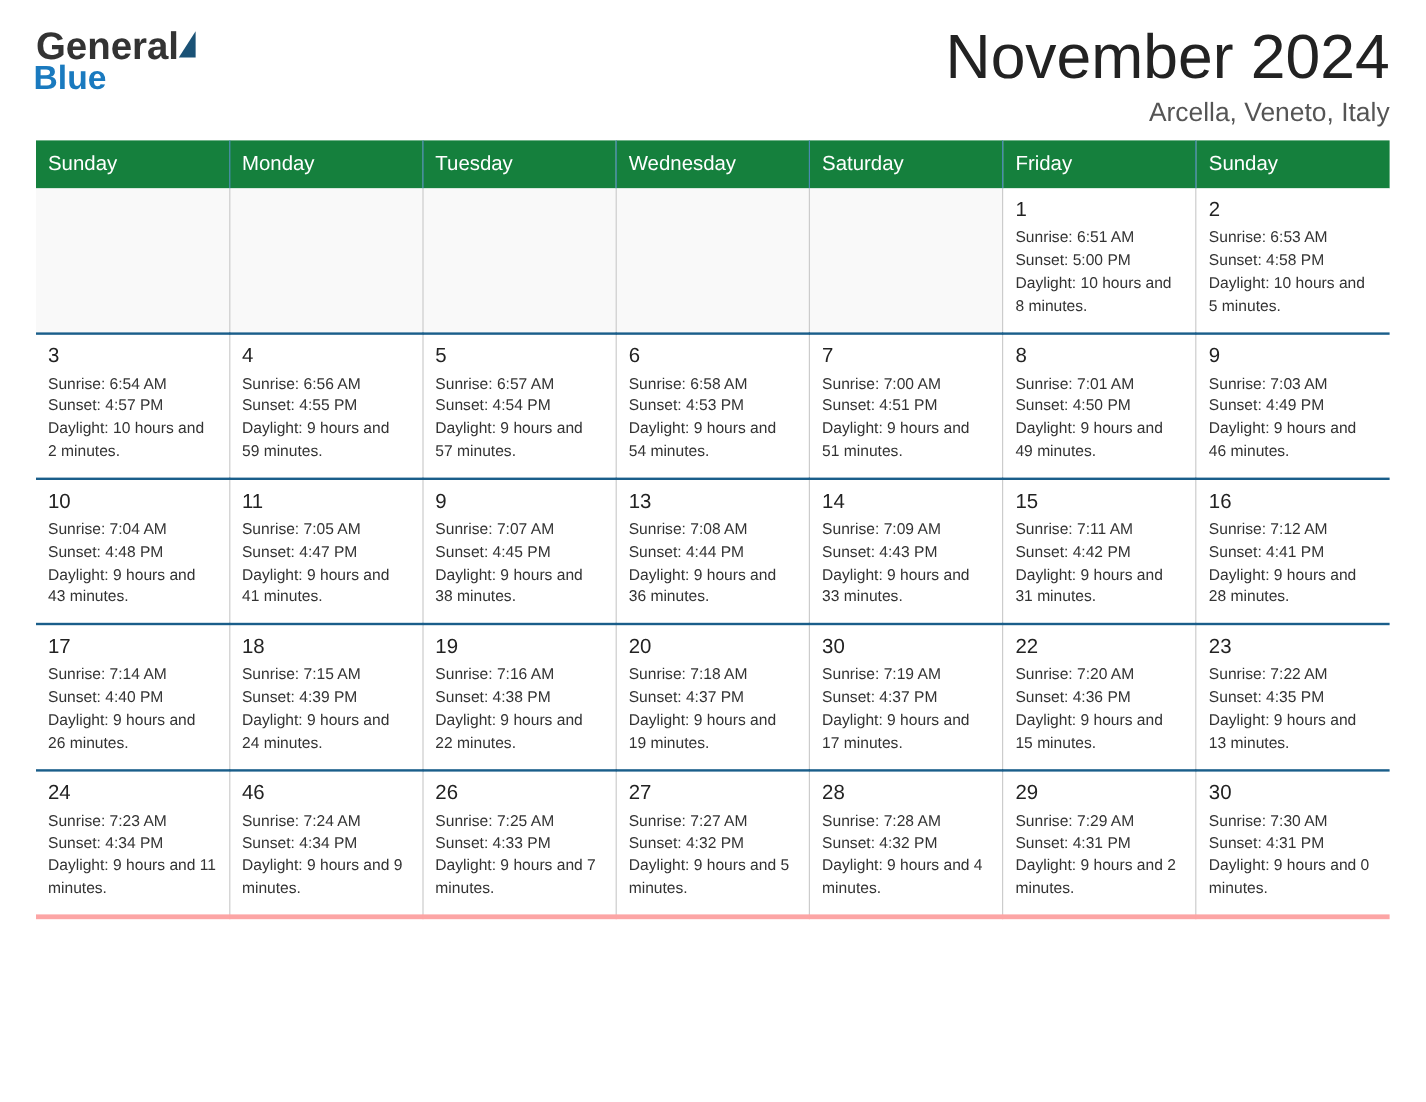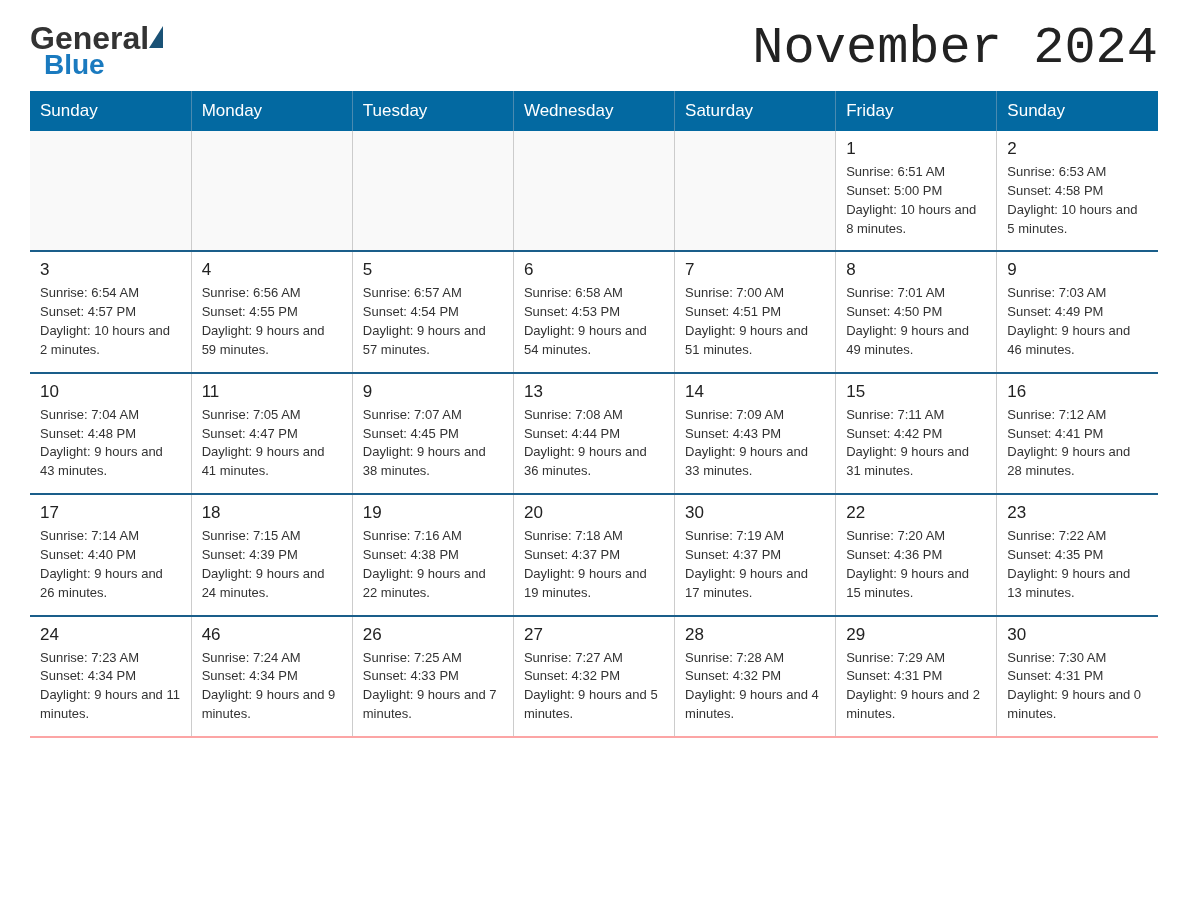--- a/index.html
+++ b/index.html
@@ -41,44 +41,43 @@
       align-items: flex-start;
     }
     .logo-row1 {
       display: flex;
       align-items: center;
     }
     .logo-row2 {
       display: flex;
       align-items: center;
       margin-top: -8px;
-      margin-left: 16px;
+      margin-left: 0px;
     }
     .title-block {
       text-align: right;
-      font-family: Liberation Mono, monospace;
     }
     .calendar-title {
       font-size: 52px;
       font-weight: normal;
       color: #222;
       line-height: 1.1;
     }
     .calendar-subtitle {
       font-size: 22px;
       color: #555;
       margin-top: 4px;
     }
     table {
       width: 100%;
       border-collapse: collapse;
       margin-top: 10px;
     }
     thead tr {
-      background-color: #0369a1;
+      background-color: #15803d;
     }
     thead th {
       color: #fff;
       font-size: 17px;
       font-weight: normal;
       padding: 10px 10px;
       text-align: left;
       border-right: 1px solid #4a8ab0;
     }
     thead th:last-child {
@@ -105,41 +104,42 @@
       color: #222;
       margin-bottom: 4px;
       display: block;
     }
     .day-info {
       font-size: 13px;
       color: #333;
       line-height: 1.45;
     }
     tbody tr:last-child {
-      border-bottom: 2px solid #fca5a5;
+      border-bottom: 4px solid #fca5a5;
     }
     .empty-cell {
       background: #f9f9f9;
     }
   </style>
 </head>
 <body>
 
 <div class="header">
   <div class="logo-wrapper">
     <div class="logo-row1">
       <span class="logo-text-general">General</span>
       <div class="logo-triangle"></div>
     </div>
     <div class="logo-row2">
       <span class="logo-blue">Blue</span>
     </div>
   </div>
   <div class="title-block">
     <div class="calendar-title">November 2024</div>
+    <div class="calendar-subtitle">Arcella, Veneto, Italy</div>
   </div>
 </div>
 
 <table>
   <thead>
     <tr>
     <th>Sunday</th>
         <th>Monday</th>
         <th>Tuesday</th>
         <th>Wednesday</th>

